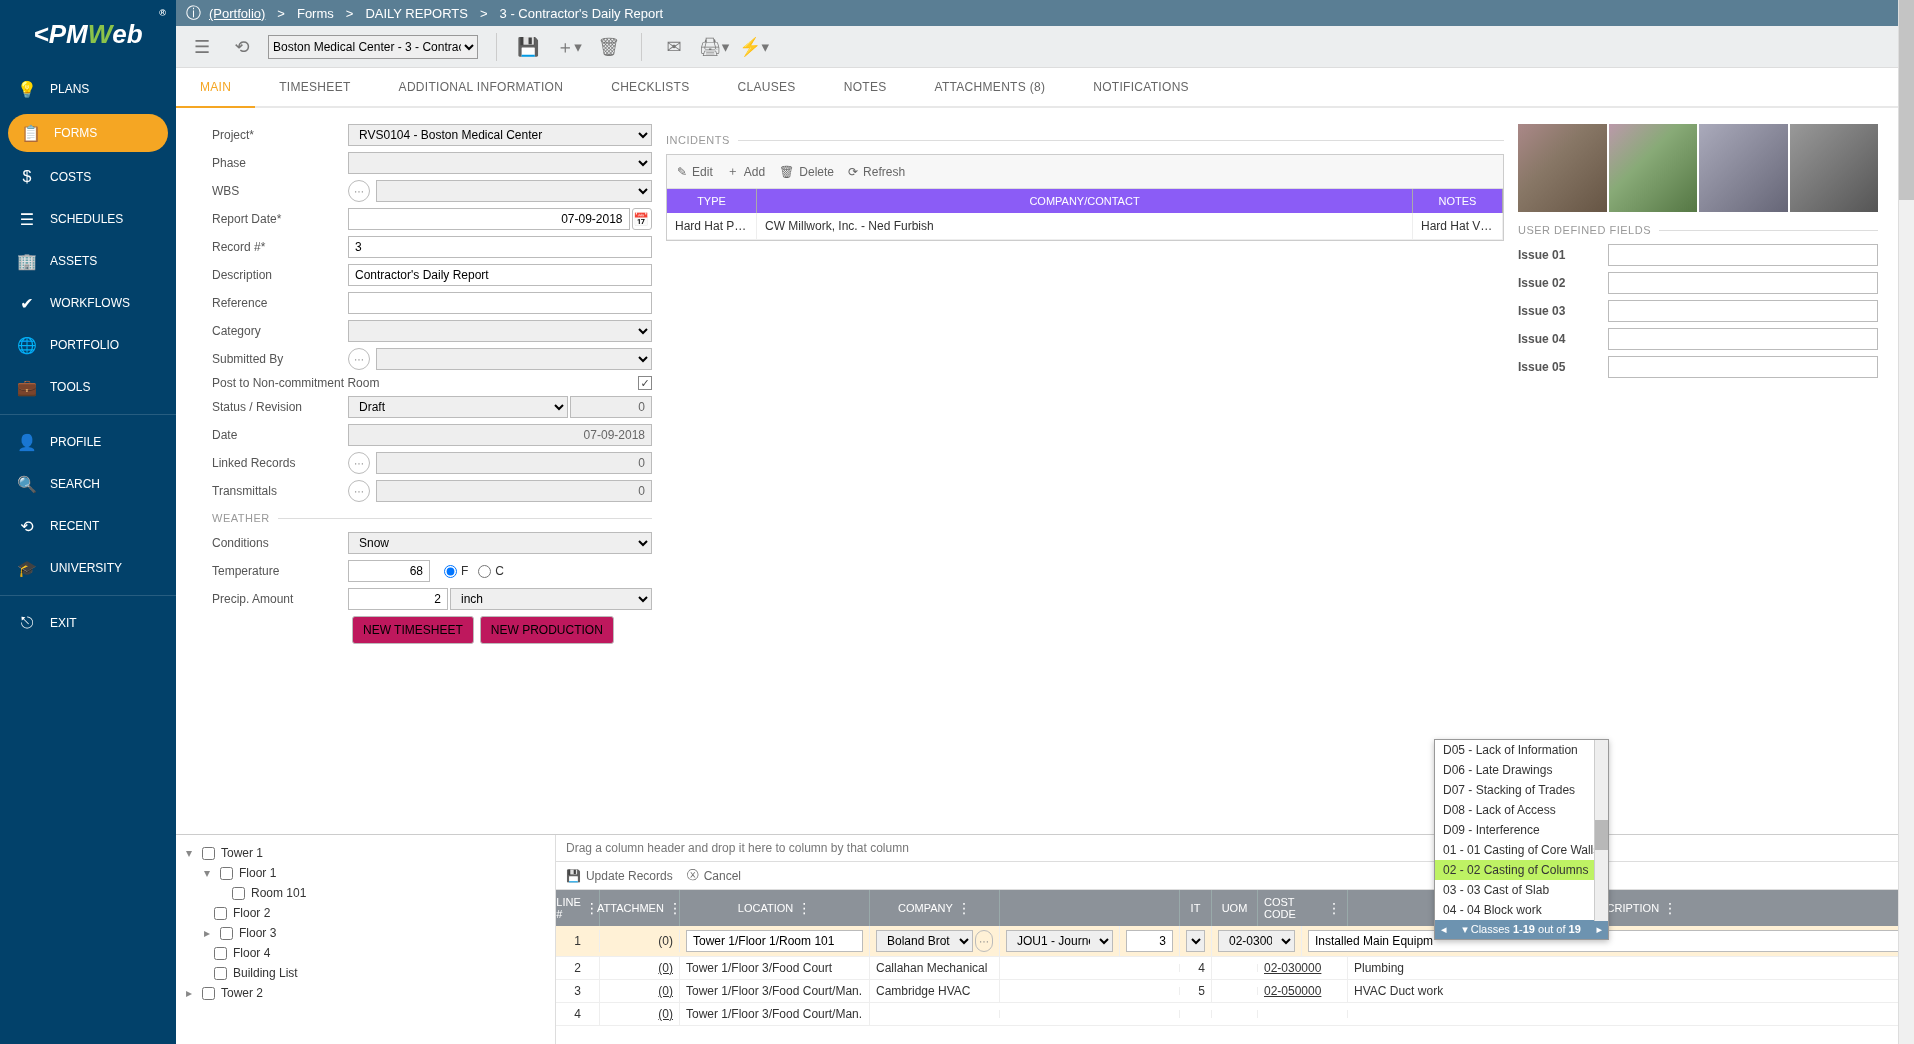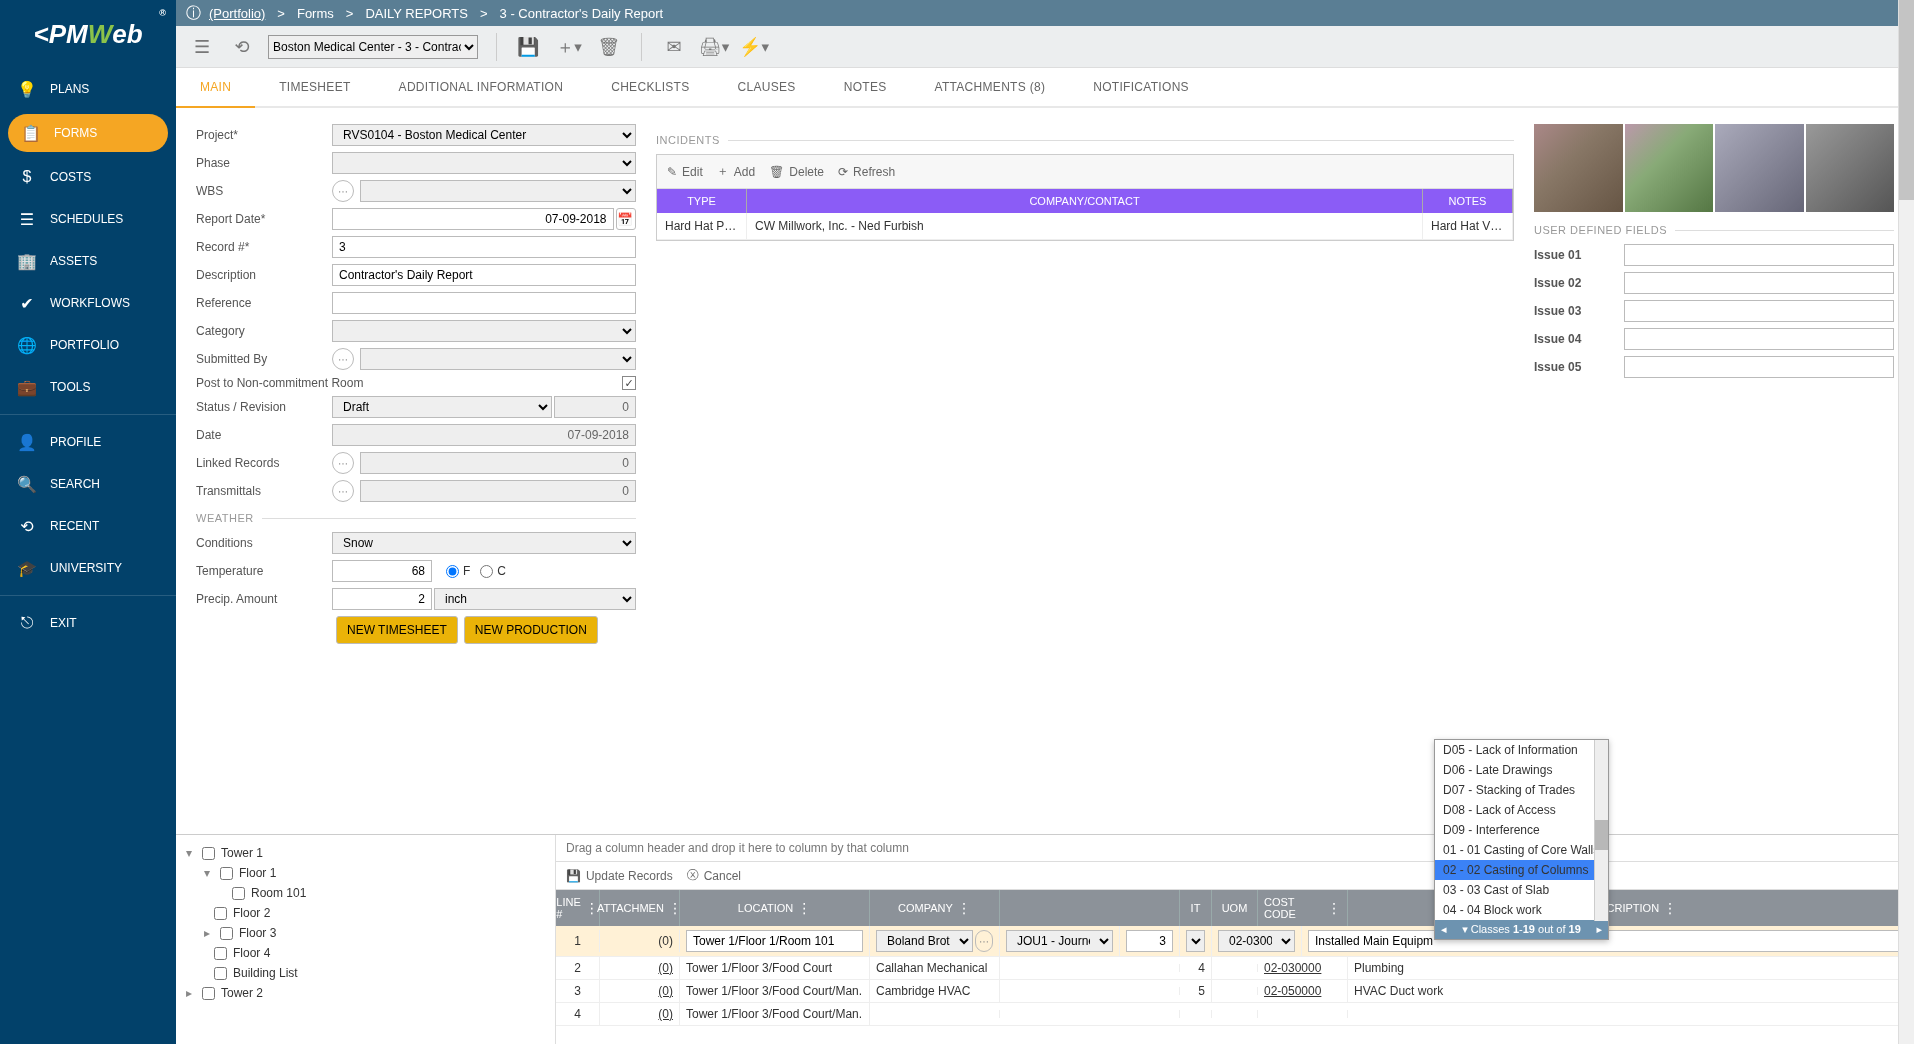--- a/index.html
+++ b/index.html
@@ -17,35 +17,35 @@
 .topbar { height: 26px; background: #5a7e94; color: #fff; display: flex; align-items: center; padding: 0 10px; gap: 8px; font-size: 13px; }
 .topbar a { color: #fff; text-decoration: underline; }
 .topbar .sep { padding: 0 4px; }
 .toolbar { height: 42px; background: #eceeef; border-bottom: 1px solid #ddd; display: flex; align-items: center; padding: 0 12px; gap: 12px; }
 .toolbar .tbtn { width: 28px; height: 28px; display: inline-flex; align-items: center; justify-content: center; color: #777; cursor: pointer; font-size: 18px; }
 .toolbar .vsep { width: 1px; height: 28px; background: #ccc; margin: 0 6px; }
 .toolbar select { height: 24px; font-size: 12px; border: 1px solid #999; }
 .tabs { display: flex; border-bottom: 2px solid #e8e8e8; font-size: 12px; }
 .tab { padding: 12px 24px; color: #666; cursor: pointer; letter-spacing: 0.3px; }
 .tab.active { color: #f5a623; border-bottom: 2px solid #f5a623; margin-bottom: -2px; }
-.content { flex: 1; overflow: auto; padding: 16px 20px; display: flex; gap: 20px; }
+.content { flex: 1; overflow: auto; padding: 16px 36px; display: flex; gap: 14px; }
 .col-left { width: 440px; flex-shrink: 0; }
 .col-mid { flex: 1; }
 .col-right { width: 360px; flex-shrink: 0; }
 .form-row { display: flex; align-items: center; margin-bottom: 6px; gap: 6px; }
 .form-row .lbl { width: 130px; font-size: 12px; color: #555; }
 .form-row .ctrl { flex: 1; display: flex; align-items: center; gap: 2px; }
 .form-row input[type=text], .form-row select, .txtinput {
   height: 22px; border: 1px solid #bbb; padding: 0 6px; font-size: 12px; width: 100%;
 }
 .form-row .minibtn, .minibtn { width: 22px; height: 22px; border: 1px solid #bbb; border-radius: 11px; display: inline-flex; align-items: center; justify-content: center; font-size: 10px; cursor: pointer; color: #888; }
 .sect-hdr { font-size: 11px; color: #999; letter-spacing: 0.5px; display: flex; align-items: center; gap: 8px; margin: 10px 0 8px; }
 .sect-hdr::after { content: ""; flex: 1; border-top: 1px solid #ddd; }
 .readonly { background: #eee; color: #666; }
-.btn { border: 1px solid #bbb; background: #eab308; padding: 6px 10px; font-size: 12px; cursor: pointer; border-radius: 3px; }
+.btn { border: 1px solid #bbb; background: #be185d; padding: 6px 10px; font-size: 12px; cursor: pointer; border-radius: 3px; }
 .inc-box { border: 1px solid #ccc; margin-top: 6px; }
 .inc-toolbar { display: flex; gap: 14px; padding: 8px 10px; background: #f7f7f7; border-bottom: 1px solid #ddd; color: #666; font-size: 12px; }
 .inc-toolbar .ibtn { display: inline-flex; align-items: center; gap: 5px; cursor: pointer; }
 .inc-th { display: flex; background: #8b5cf6; color: #fff; font-size: 11px; }
 .inc-th > div { padding: 6px 8px; border-right: 1px solid #aaa; text-align: center; }
 .inc-row { display: flex; background: #fff; font-size: 12px; }
 .inc-row > div { padding: 6px 8px; border-right: 1px solid #eee; border-bottom: 1px solid #eee; overflow: hidden; white-space: nowrap; text-overflow: ellipsis; }
 .thumbs { display: flex; gap: 2px; margin-bottom: 12px; }
 .thumb { flex: 1; height: 88px; background: linear-gradient(135deg,#a88 0%,#876 40%,#654 100%); position: relative; }
 .thumb:nth-child(2){ background: linear-gradient(135deg,#b9a 0%,#8a7 40%,#574 100%); }
@@ -65,21 +65,21 @@
 .grid-tbar .ibtn { display: inline-flex; align-items: center; gap: 5px; cursor: pointer; }
 .grid-head { display: flex; background: #8c9299; color: #fff; font-size: 11px; }
 .grid-head > div { padding: 6px 6px; border-right: 1px solid #9aa; display: flex; align-items: center; justify-content: center; gap: 4px; position: relative; }
 .grid-head .dots { font-size: 14px; line-height: 0; }
 .grid-body { overflow: auto; }
 .grid-row { display: flex; font-size: 12px; border-bottom: 1px solid #eee; align-items: center; }
 .grid-row > div { padding: 4px 6px; border-right: 1px solid #eee; overflow: hidden; white-space: nowrap; }
 .grid-row.sel { background: #fff1d6; }
 .dd-popup { position: absolute; right: 305px; top: -96px; width: 175px; background: #fff; border: 1px solid #999; box-shadow: 0 2px 6px rgba(0,0,0,.25); font-size: 12px; z-index: 50; }
 .dd-popup .opt { padding: 3px 8px; cursor: pointer; white-space: nowrap; overflow: hidden; }
-.dd-popup .opt:hover, .dd-popup .opt.hl { background: #3b82f6; }
+.dd-popup .opt:hover, .dd-popup .opt.hl { background: #bef264; }
 .dd-popup .foot { background: #6d93b0; color: #fff; font-size: 11px; padding: 3px 6px; display: flex; align-items: center; justify-content: center; gap: 4px; }
 .dd-popup .sbar { position: absolute; right: 0; top: 0; bottom: 18px; width: 14px; background: #eee; border-left: 1px solid #ccc; }
 .dd-popup .sbar .th { background: #b8b8b8; height: 30px; margin-top: 80px; }
 .scrollbar-outer { position: absolute; right: 0; top: 0; bottom: 0; width: 16px; background: #f0f0f0; border-left: 1px solid #ddd; }
 .scrollbar-outer .sth { background: #c4c4c4; height: 200px; margin-top: 0; }
 .cal-icon::before{content:"📅";font-size:13px;}
 .checkbox { width:14px;height:14px;border:1px solid #888;display:inline-flex;align-items:center;justify-content:center;font-size:11px;color:#444;}
 </style>
 </head>
 <body>
@@ -277,21 +277,21 @@
         <div class="sect-hdr">WEATHER</div>
         <div class="form-row">
             <span class="lbl">Conditions</span>
             <div class="ctrl">
               <select><option>Snow</option></select>
             </div>
           </div>
         <div class="form-row">
             <span class="lbl">Temperature</span>
             <div class="ctrl">
-          <input type="text" style="width: 100px; text-align: right;" value="68">
+          <input type="text" style="width: 82px; text-align: right;" value="68">
           <label style="display:inline-flex;align-items:center;gap:4px;margin-left:12px;">
                 <input type="radio" checked="" style=""> 
                 <span>F</span>
               </label>
           <label style="display:inline-flex;align-items:center;gap:4px;margin-left:8px;">
                 <input type="radio" style=""> 
                 <span>C</span>
               </label>
         </div>
           </div>

